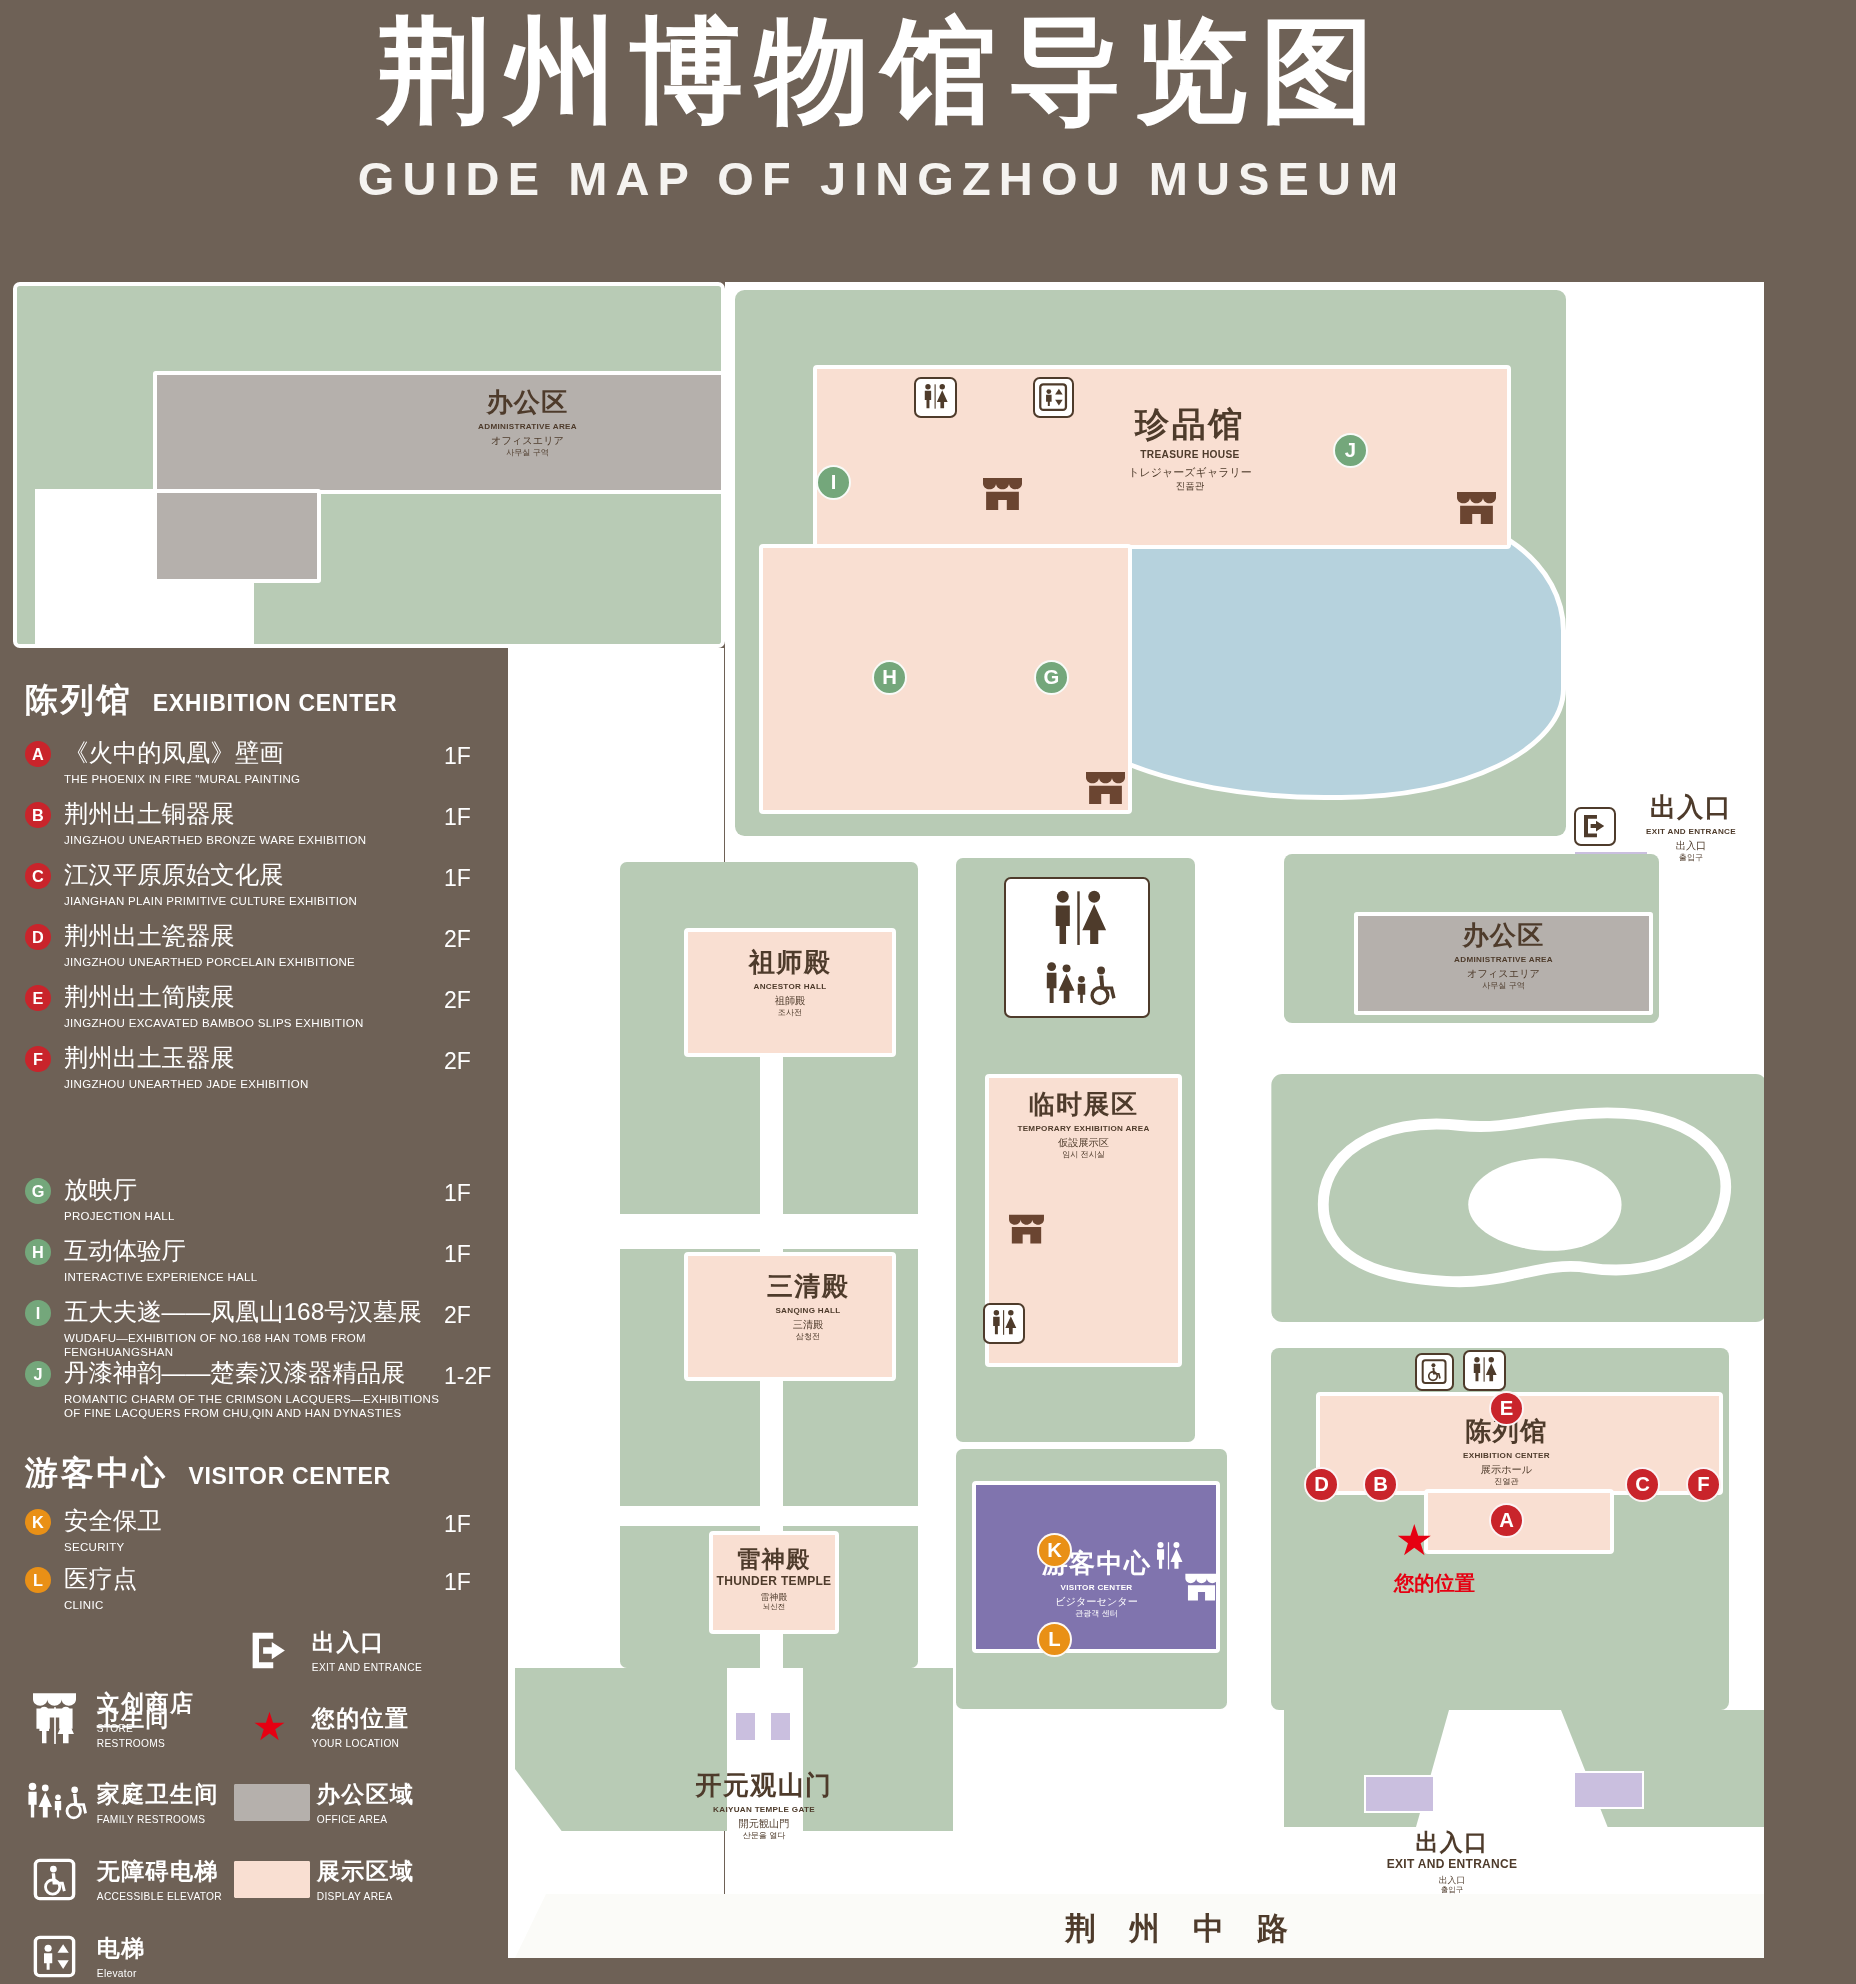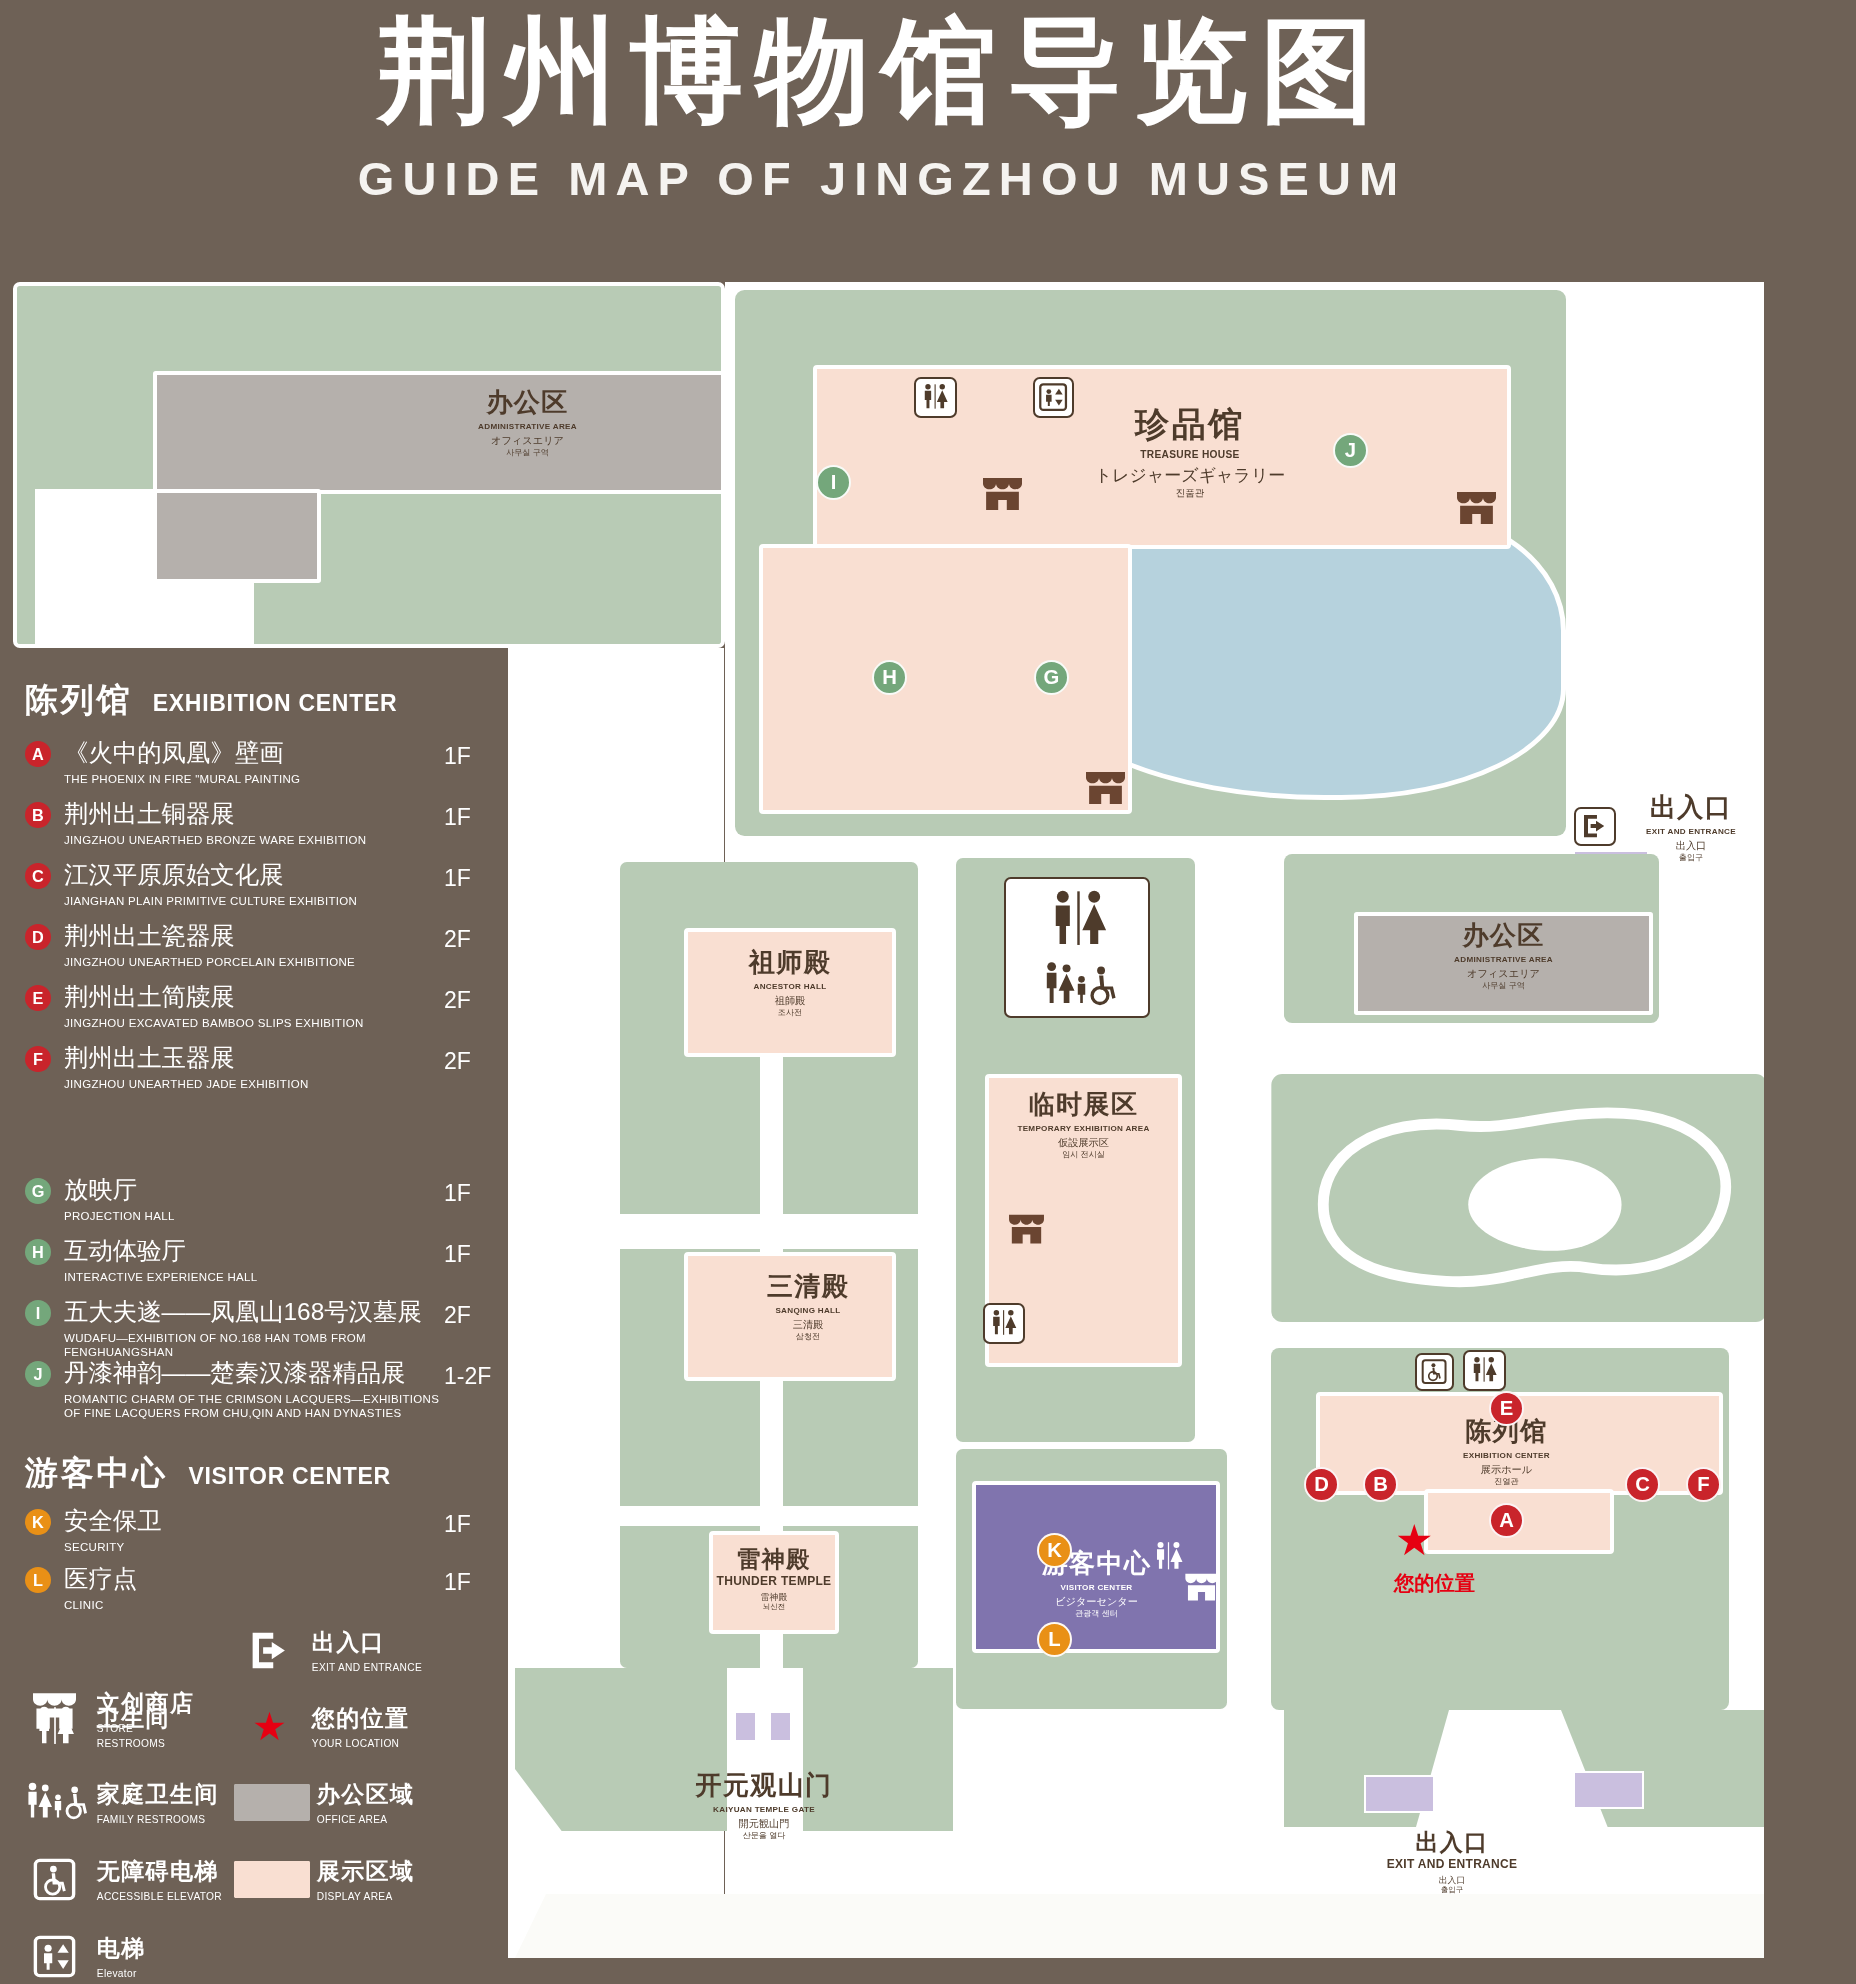--- a/index.html
+++ b/index.html
@@ -12,21 +12,21 @@
   .gray{background:#b5b0ac;border:4.1px solid #fff;border-radius:2.7px;}
   .lpurple{background:#cabfdf;border:2.7px solid #fff;}
   .hdr-zh{position:absolute;left:0;width:100%;text-align:center;color:#fff;
           font-size:114px;font-weight:bold;letter-spacing:12.2px;line-height:1;}
   .hdr-en{position:absolute;left:0;width:100%;text-align:center;color:#f5f3f0;
           font-size:47px;font-weight:bold;letter-spacing:8.1px;line-height:1;}
   
   .bl{position:absolute;text-align:center;color:#4e3b2b;line-height:1.15;}
   .bl .bl-zh{display:block;font-size:30px;font-weight:bold;letter-spacing:2.7px;}
   .bl .bl-en{display:block;font-size:10.2px;font-weight:bold;margin-top:5.4px;letter-spacing:0.3px;}
-  .bl .bl-ja{display:block;font-size:17px;margin-top:4.7px;}
+  .bl .bl-ja{display:block;font-size:11px;margin-top:4.7px;}
   .bl .bl-ko{display:block;font-size:9.5px;margin-top:2.7px;}
   .bl-lg .bl-zh{font-size:34px;}
   .bl-sm .bl-zh{font-size:26px;letter-spacing:1.4px;}
   .bl-sm .bl-en{font-size:8.1px;margin-top:4.1px;}
   .bl-sm .bl-ja{font-size:10.2px;margin-top:3.4px;}
   .bl-sm .bl-ko{font-size:8.1px;margin-top:2px;}
   .bl-xs .bl-zh{font-size:23px;letter-spacing:1.4px;}
   .bl-xs .bl-en{font-size:12px;margin-top:2.7px;}
   .bl-xs .bl-ja{font-size:8.8px;margin-top:2.7px;}
   .bl-xs .bl-ko{font-size:7.5px;margin-top:1.4px;}
@@ -330,20 +330,21 @@
   <div class="abs green" style="left:1561px;top:1710px;width:212px;height:117px;clip-path:polygon(0 0,100% 0,100% 100%,22% 100%);"></div>
   <div class="abs lpurple" style="left:1364px;top:1775px;width:71px;height:38px;"></div>
   <div class="abs lpurple" style="left:1573px;top:1771px;width:71px;height:38px;"></div>
   <div class="bl bl-xs" style="left:1384px;top:1829px;width:136px;">
     <span class="bl-zh">出入口</span>
     <span class="bl-en">EXIT AND ENTRANCE</span>
     <span class="bl-ja">出入口</span>
     <span class="bl-ko">출입구</span>
   </div>
   <div class="abs" style="left:515px;top:1894px;width:1335px;height:64px;background:#fbfbf8;clip-path:polygon(31px 0,100% 0,100% 100%,0 100%);"></div>
+  <div class="abs" style="left:515px;top:1908px;width:1335px;text-align:center;font-size:31px;font-weight:bold;color:#4e3b2b;letter-spacing:12.2px;">荆 州 中 路</div>
 
   <div class="sec" style="top:678px;">
     <span class="sec-zh">陈列馆</span>
     <span class="sec-en">EXHIBITION CENTER</span>
   </div>
   <div class="item" style="top:740px;">
     <span class="badge bg-red">A</span>
     <span class="iz">《火中的凤凰》壁画</span>
     <span class="fl">1F</span>
     <div class="ie">THE PHOENIX IN FIRE "MURAL PAINTING</div>

